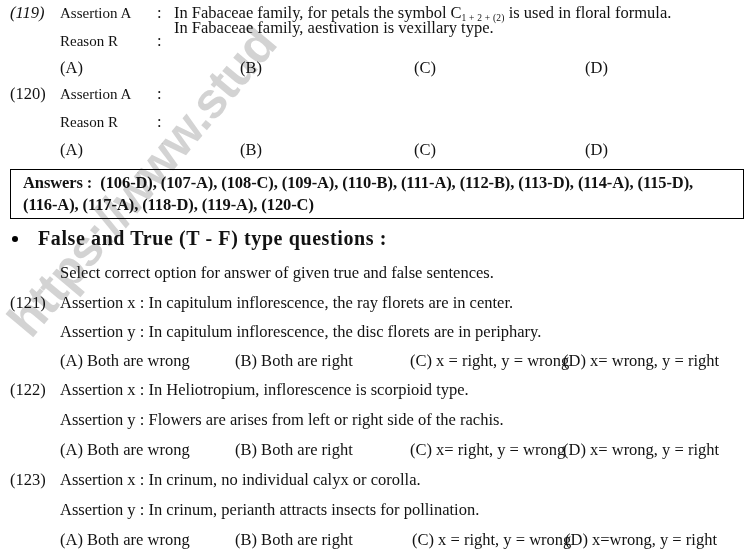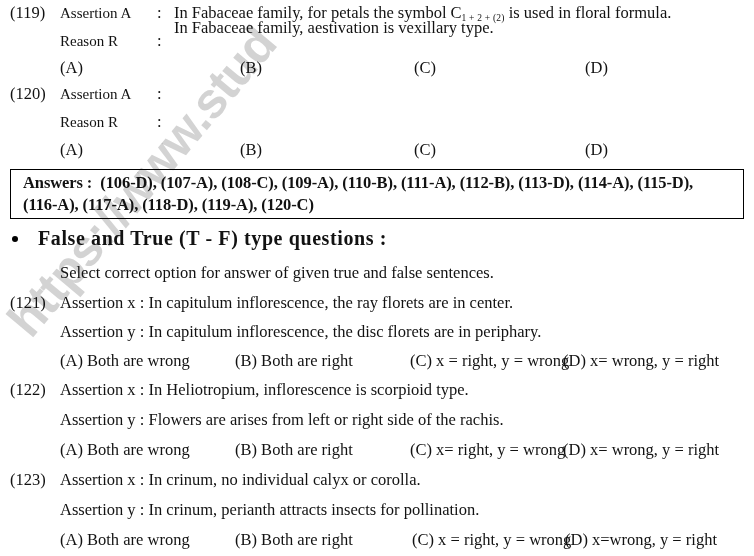--- a/index.html
+++ b/index.html
@@ -173,21 +173,21 @@
 </style>
 </head>
 <body>
 
 <div id="watermark">
   <div class="wm-text">https://www.stud</div>
 </div>
 
 <div id="page">
 
-  <span class="qnum" style="left:10px; top:3px;">(119)</span>
+  <span class="qnum" style="left:10px; top:3px;font-style:italic;">(119)</span>
   <span class="lbl" style="top:3px;">Assertion A</span>
   <span class="colon" style="top:3px;">:</span>
   <span class="body-txt" style="top:3px;"><span>In Fabaceae family, for petals the symbol C</span><sub class="formula">1 + 2 + (2)</sub><span> is used in floral formula.</span></span>
 
   <span class="lbl" style="top:31px;">Reason  R</span>
   <span class="colon" style="top:31px;">:</span>
   <span class="body-txt" style="top:18px;">In Fabaceae family, aestivation is vexillary type.</span>
 
   <span class="opt-a" style="top:58px;">(A)</span>
   <span class="opt-b" style="top:58px;">(B)</span>

